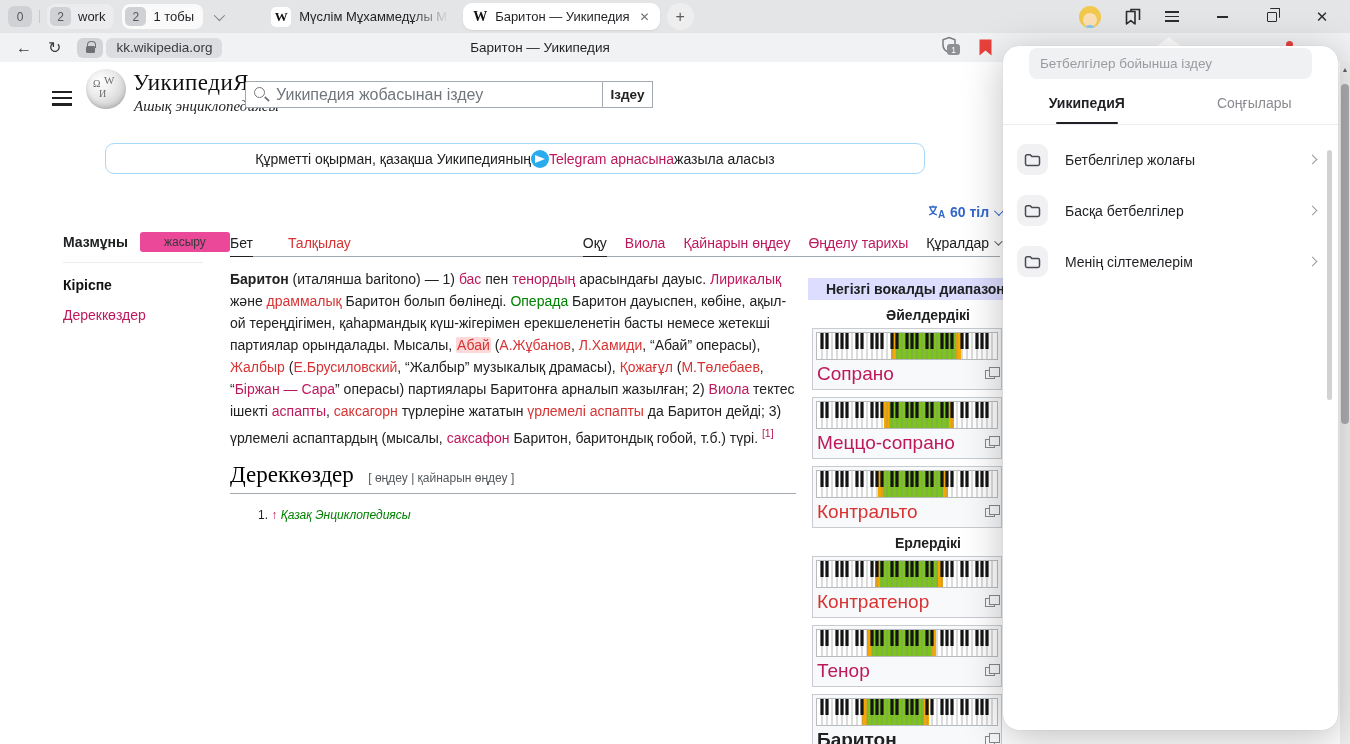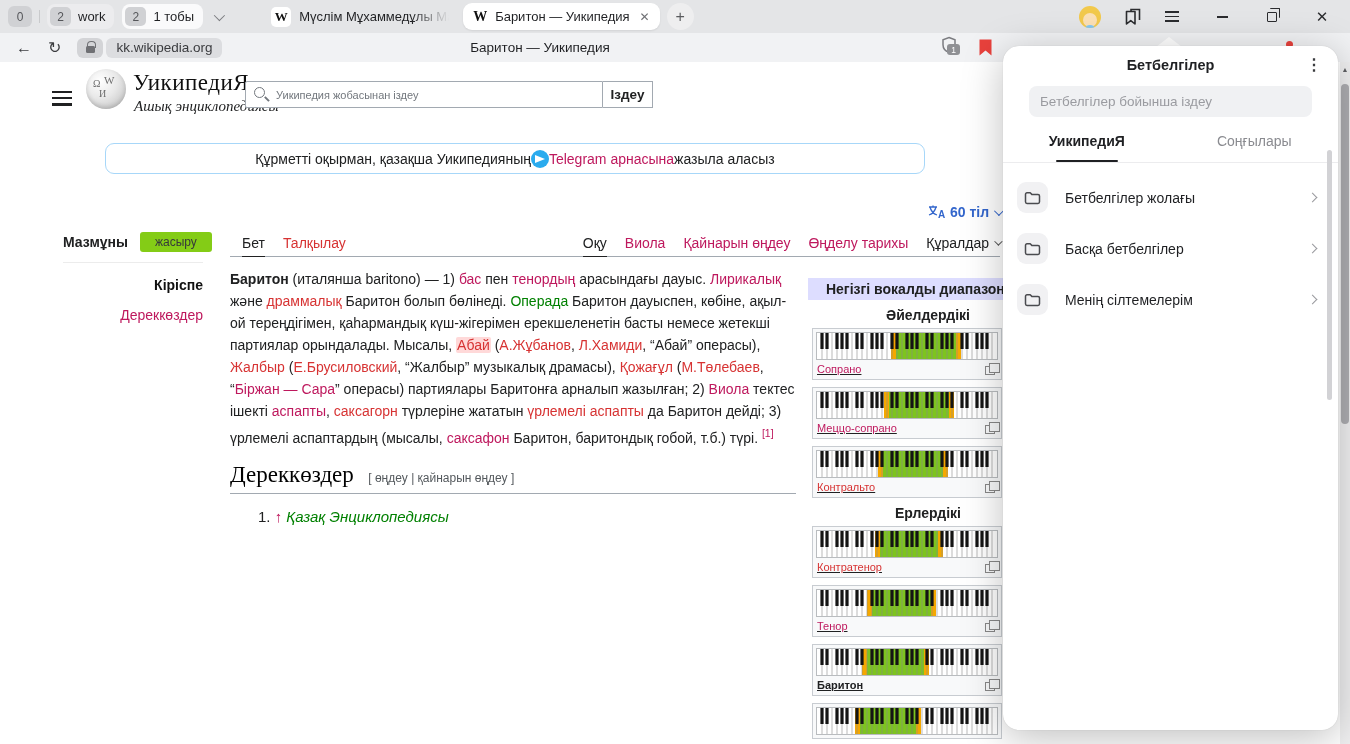--- a/index.html
+++ b/index.html
@@ -77,79 +77,79 @@
           background:radial-gradient(circle at 35% 30%, #ffffff 0%, #e8e8e8 45%, #b9b9b9 100%);
           box-shadow:inset 0 -2px 4px rgba(0,0,0,.15); overflow:hidden;}
   .wlogo span{ position:absolute; font-family:"Liberation Serif",serif; color:#6d6d6d; }
   .wordmark{ position:absolute; left:133px; top:8px; font-family:"Liberation Serif",serif;
              font-size:23px; color:#0f0f0f; letter-spacing:.5px; }
   .tagline{ position:absolute; left:134px; top:36px; font-family:"Liberation Serif",serif;
             font-style:italic; font-size:15px; color:#202122; }
   .searchwrap{ position:absolute; left:245px; top:19px; display:flex; }
   .searchbox{ position:relative; width:358px; height:27px; }
   .searchbox input{ width:100%; height:100%; border:1px solid #a2a9b1; border-radius:2px 0 0 2px;
-                    padding:0 4px 0 30px; font-size:11px; color:#8b5cf6; outline:none;
+                    padding:0 4px 0 30px; font-size:16px; color:#8b5cf6; outline:none;
                     font-family:"Liberation Sans",sans-serif; }
   .searchbox input::placeholder{ color:#72777d; }
   .mag{ position:absolute; left:9px; top:6px; width:11px; height:11px; border:1.8px solid #72777d; border-radius:50%; }
   .mag::after{ content:""; position:absolute; left:9px; top:10px; width:6px; height:1.8px; background:#72777d;
                transform:rotate(45deg); }
   .searchbtn{ width:50px; height:27px; border:1px solid #a2a9b1; border-left:none; background:#ffffff;
               font-size:13.5px; font-weight:bold; color:#202122; display:flex; align-items:center; justify-content:center; }
   .banner{ position:absolute; left:105px; top:81px; width:820px; height:31px; border:1px solid #a7d7f9;
            border-radius:9px; display:flex; align-items:center; justify-content:center; gap:0; font-size:14px; }
   .tgicon{ width:18px; height:18px; border-radius:50%; background:#2aabee; position:relative; }
   .tgicon::after{ content:""; position:absolute; left:4px; top:5px; width:0; height:0;
                   border-left:10px solid #fff; border-top:4px solid transparent; border-bottom:4px solid transparent; }
   .link-blue{ color:#be185d; }
   .link-red{ color:#d73333; }
   .link-green{ color:#008000; }
   .link-hl{ color:#d73333; background:#ffd9d9; border-radius:2px; padding:0 1px; }
 
   .toc{ position:absolute; left:63px; top:170px; width:140px; font-size:14px; }
   .toc-head{ display:flex; align-items:center; gap:12px; padding-bottom:10px; border-bottom:1px solid #ececec; }
   .toc-title{ font-weight:bold; }
-  .toc-hide{ background:#84cc16; border-radius:3px; padding:3px 15px; font-size:12px; color:#36383b; }
-  .toc-item{ margin-top:14px;text-align:right; }
+  .toc-hide{ background:#ec4899; border-radius:3px; padding:3px 24px; font-size:12px; color:#36383b; }
+  .toc-item{ margin-top:14px; }
   .toc-item.cur{ font-weight:bold; color:#111; }
 
   .h1row{ position:absolute; left:230px; top:131px; white-space:nowrap; }
   .h1row h1{ display:inline; font-family:"Liberation Serif",serif; font-weight:normal; font-size:29px; color:#000; }
   .editlinks{ font-size:12px; color:#54595d; margin-left:10px; }
   .langbtn{ position:absolute; left:928px; top:142px; display:flex; align-items:center; gap:5px;
             color:#36c; font-size:14px; font-weight:bold; }
   .lang-chev{ width:7px; height:7px; border-right:1.6px solid #36c; border-bottom:1.6px solid #36c;
               transform:rotate(45deg) translateY(-2px); }
 
   .pagetabs{ position:absolute; left:230px; top:172px; width:770px; height:23px; border-bottom:1px solid #a2a9b1;
              font-size:14px; }
-  .pt-left{ position:absolute; left:12px; bottom:0; display:flex; gap:18px; }
+  .pt-left{ position:absolute; left:0; bottom:0; display:flex; gap:35px; }
   .pt-right{ position:absolute; right:0; bottom:0; display:flex; gap:18px; }
   .pt{ padding-bottom:5px; position:relative; }
   .pt.active{ color:#202122; }
   .pt.active::after{ content:""; position:absolute; left:0; right:0; bottom:-1px; height:1.5px; background:#202122; }
   .pt.menu{ color:#202122; display:flex; align-items:center; gap:5px; }
   .pt-chev{ width:6px; height:6px; border-right:1.4px solid #555; border-bottom:1.4px solid #555;
             transform:rotate(45deg) translateY(-2px); }
 
   .bodytext{ position:absolute; left:230px; top:206px; width:567px; font-size:14px; line-height:22px; color:#202122; }
   .bodytext sup{ font-size:10.5px; }
 
   .h2row{ position:absolute; left:230px; top:400px; width:566px; border-bottom:1px solid #a2a9b1; padding-bottom:5px; }
   .h2row h2{ display:inline; font-family:"Liberation Serif",serif; font-weight:normal; font-size:23px; color:#000; }
-  .reflist{ position:absolute; left:258px; top:446px; font-size:15px; }
+  .reflist{ position:absolute; left:258px; top:446px; font-size:12px; }
   .ref-name{ font-style:italic; }
 
   
   .infobox{ position:absolute; left:808px; top:216px; width:240px; font-size:14px; }
   .ib-header{ background:#ddddff; text-align:center; font-weight:bold; padding:3px 0; }
   .ib-sect{ text-align:center; font-weight:bold; margin:7px 0 5px; }
   .thumb{ width:190px; margin:0 0 7px 4px; border:1px solid #c8ccd1; background:#f8f9fa; padding:3px; }
   .kbwrap{ width:182px; height:28px; border:1px solid #b9bcbf; background:#fff; }
-  .thumb-cap{ display:flex; justify-content:space-between; align-items:flex-end; padding:3px 1px 1px; font-size:11px;text-decoration:underline; }
+  .thumb-cap{ display:flex; justify-content:space-between; align-items:center; padding:3px 1px 1px; font-size:19px; }
   .cap-cur{ font-weight:bold; color:#202122; }
   .magnify{ position:relative; width:10px; height:9px; border:1px solid #888; background:#f8f9fa; margin-right:2px;}
   .magnify::before{ content:""; position:absolute; left:3px; top:-4px; width:9px; height:8px;
                     border:1px solid #888; background:#f8f9fa; }
 
   
   .pscroll{ position:absolute; left:1340px; top:0; width:10px; height:682px; background:#f0f0f1; }
   .pscroll .arr{ position:absolute; left:0; top:4px; width:10px; text-align:center; font-size:7px; color:#606165; }
   .pscroll .thumbv{ position:absolute; left:1px; top:22px; width:8px; height:340px; background:#aeaeb2; border-radius:4px; }
 
@@ -856,24 +856,20 @@
     </div>
 
     <div class="pscroll">
       <div class="arr">▲</div>
       <div class="thumbv"></div>
     </div>
   </div>
 
   <div class="panel-notch"></div>
   <div class="panel">
-    <div class="panel-header">
-      <span>Бетбелгілер</span>
-      <span class="kebab">⋮</span>
-    </div>
     <div class="panel-search">
       <input type="text" placeholder="Бетбелгілер бойынша іздеу" style="">
     </div>
     <div class="panel-tabs">
       <div class="ptab active">УикипедиЯ</div>
       <div class="ptab">Соңғылары</div>
     </div>
     <div class="panel-list" id="panel-list">
         <div class="prow">
           <div class="prow-ic">

